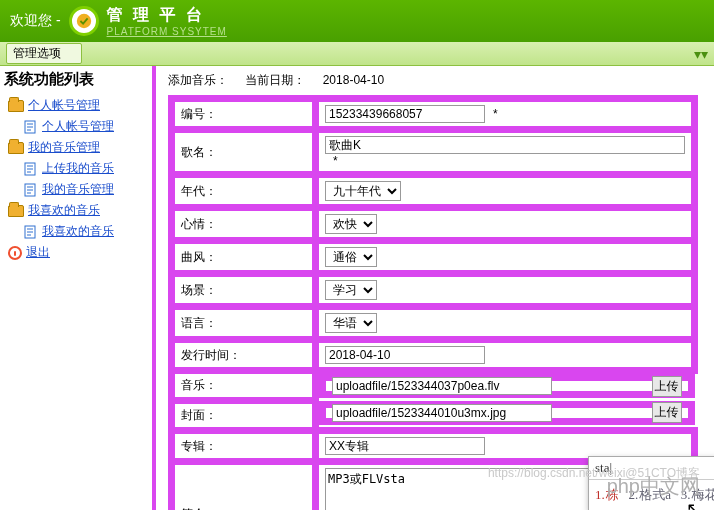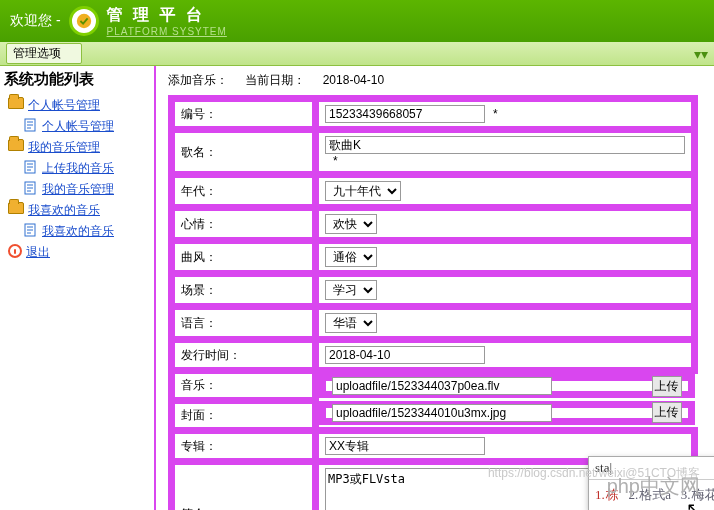--- a/index.html
+++ b/index.html
@@ -8,24 +8,24 @@
 .welcome { color:#fff; font-size:14px; padding-left:10px; }
 .logo-circle { width:30px; height:30px; background:#fff; border-radius:50%; margin:0 8px; display:flex; align-items:center; justify-content:center; border:3px solid #7fd000;}
 .logo-circle svg { width:18px; height:18px;}
 .title-block { display:flex; flex-direction:column; justify-content:center; }
 .title-cn { color:#fff; font-size:16px; letter-spacing:3px; font-weight:bold;}
 .title-en { color:#b5e08a; font-size:10px; letter-spacing:1px;text-decoration:underline;}
 .toolbar { height:24px; background:linear-gradient(#d8f0b0,#c0e48a); border-bottom:1px solid #8cc040; display:flex; align-items:center;}
 .toolbar-item { border:1px solid #8cc040; background:#f0f9e0; padding:1px 20px 1px 6px; margin-left:6px; font-size:12px; border-radius:2px;}
 .down-arrows { margin-left:auto; color:#4b9010; font-size:14px; padding-right:6px;}
 .cols { display:flex; height:444px;}
-.sidebar { width:156px; border-right:2px solid #d946ef;}
+.sidebar { width:156px; border-right:4px solid #d946ef;}
 .sidebar h3 { margin:4px 0 6px 4px; font-size:15px; font-weight:bold;}
 .tree { list-style:none; padding:0; margin:0;}
-.tree li { padding:2px 0 2px 8px; display:flex; font-family:Liberation Mono, monospace;}
+.tree li { padding:2px 0 2px 8px; display:flex; align-items:center;font-family:Liberation Mono, monospace;}
 .tree li.child { padding-left:24px;}
 .tree a { color:#1a4dcc; text-decoration:underline; }
 .folder-icon { width:16px; height:12px; background:#f0b030; border:1px solid #b08000; border-radius:2px 2px 1px 1px; margin-right:4px; position:relative;}
 .folder-icon::before { content:""; position:absolute; top:-4px; left:0; width:8px; height:4px; background:#f0b030; border:1px solid #b08000; border-bottom:none; border-radius:2px 2px 0 0;}
 .edit-icon { width:14px; height:14px; margin-right:4px; }
 .exit-icon { width:14px; height:14px; border:2px solid #f05030; border-radius:50%; margin-right:4px; position:relative;}
 .exit-icon::after { content:""; position:absolute; left:4px; top:3px; width:2px; height:5px; background:#f05030; border-radius:1px;}
 .main { flex:1; padding:6px 0 0 12px; overflow:hidden; position:relative;}
 .page-title { margin-bottom:6px;}
 .page-title span { margin-right:14px;}

